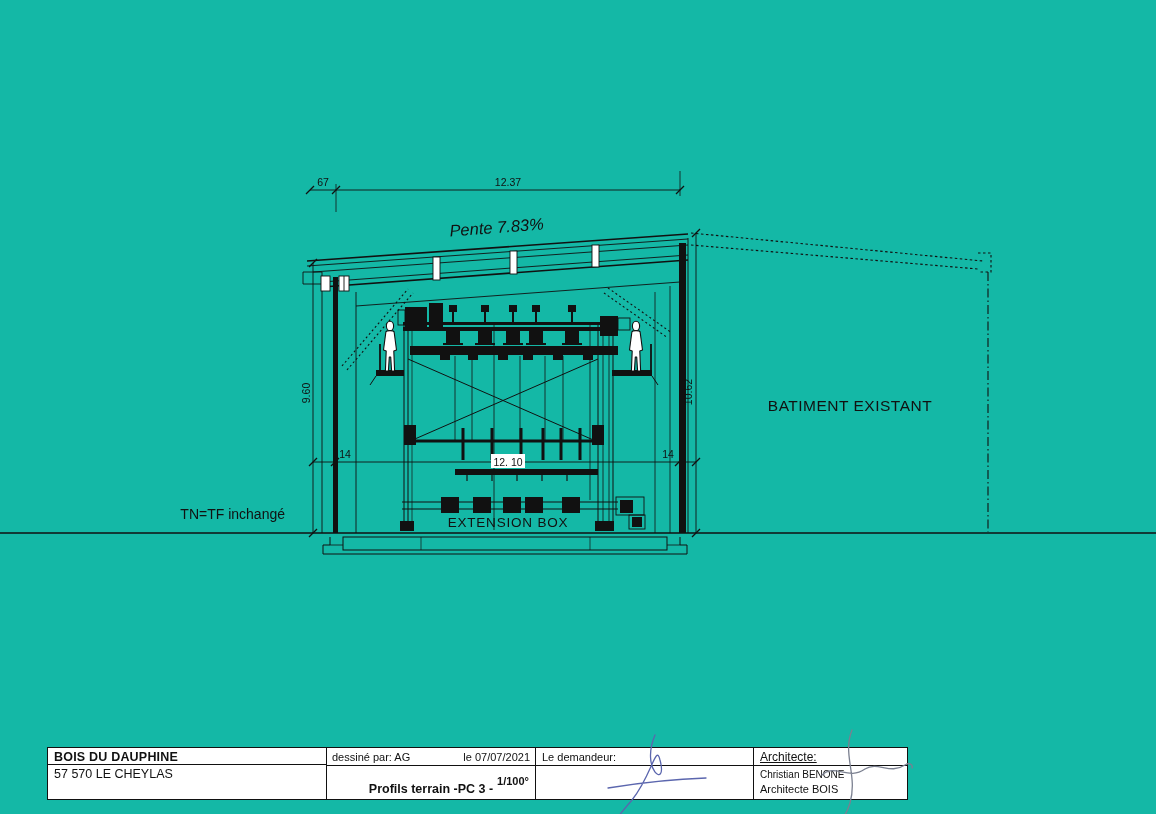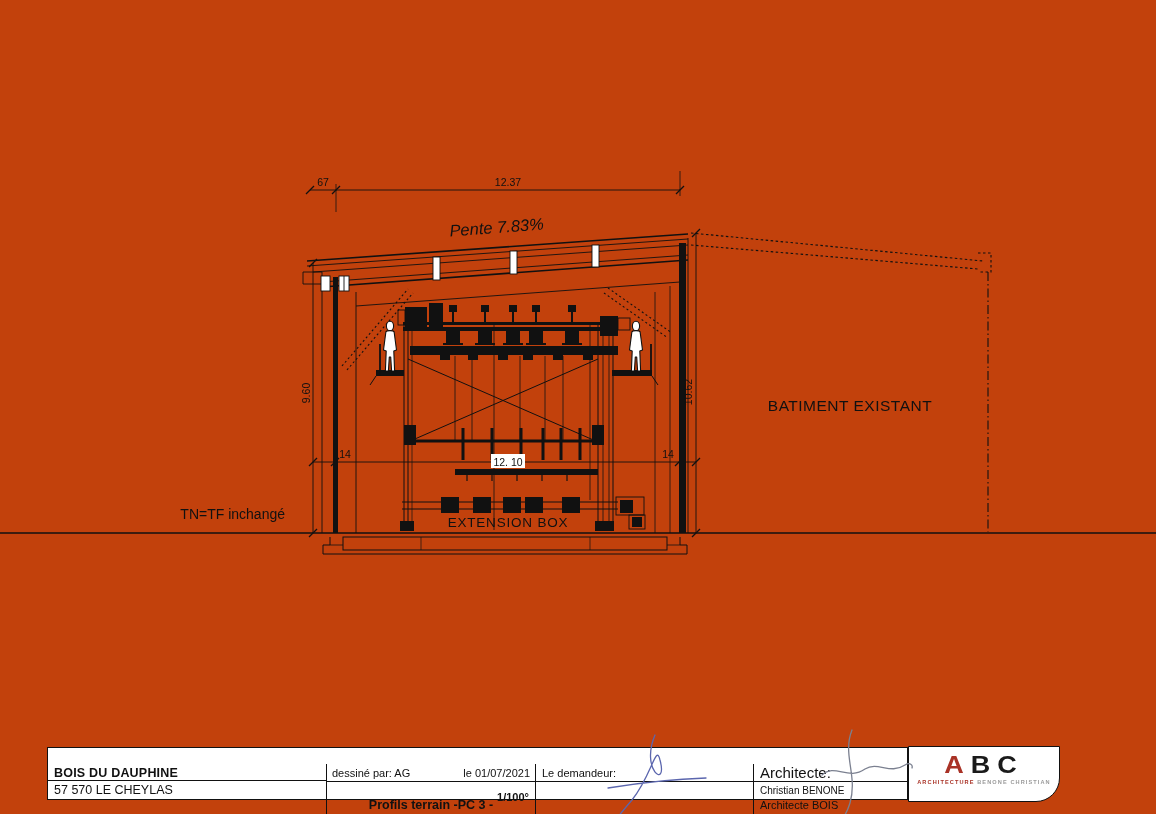--- a/index.html
+++ b/index.html
@@ -1,43 +1,43 @@
 <!DOCTYPE html>
 <html><head>
 <meta charset="utf-8">
 <style>
   html,body{margin:0;padding:0;background:#fff;}
-  #page{position:relative;width:1156px;height:814px;background:#c2410c;overflow:hidden;
+  #page{position:relative;width:1156px;height:814px;background:#14b8a6;overflow:hidden;
         font-family:"Liberation Sans", sans-serif;color:#111;}
   #plan-svg{position:absolute;left:0;top:0;}
   svg text{fill:#111;font-family:"Liberation Sans", sans-serif;}
 
   
   .titleblock{position:absolute;left:47px;top:747px;width:861px;height:53px;
               display:flex;border:1.6px solid #111;box-sizing:border-box;background:#fff;}
-  .tb-col{box-sizing:border-box;height:100%;position:relative;margin-top:16px;}
+  .tb-col{box-sizing:border-box;height:100%;position:relative;}
   .tb-col + .tb-col{border-left:1.2px solid #111;}
   .col1{width:278px;display:flex;flex-direction:column;}
   .col2{width:209px;display:flex;flex-direction:column;gap:11px;}
   .col3{width:218px;display:flex;flex-direction:column;}
   .col4{flex:1;display:flex;flex-direction:column;}
   .tb-row{box-sizing:border-box;padding:1px 6px;white-space:nowrap;overflow:visible;}
   .col1 .tb-row{height:17.2px;line-height:16px;border-bottom:1.3px solid #111;font-size:12.5px;}
   .col1 .tb-row:last-child{border-bottom:none;}
   .company{font-weight:bold;font-size:13.5px;letter-spacing:.2px;}
   .col2-top{height:18px;line-height:16px;border-bottom:1.2px solid #111;display:flex;
             justify-content:space-between;font-size:11px;padding:1px 5px;box-sizing:border-box;}
   .col2-main{flex:1;position:relative;}
   .dwg-title{position:absolute;top:5px;left:0;right:0;text-align:center;
              font-weight:bold;font-size:12.5px;}
   .dwg-scale{position:absolute;bottom:12px;right:6px;font-weight:bold;font-size:11px;}
   .col3-top{height:18px;line-height:16px;border-bottom:1.2px solid #111;font-size:11px;
             padding:1px 6px;box-sizing:border-box;}
-  .col4-top{height:18px;line-height:16px;border-bottom:1.2px solid #111;font-size:15px;
-            padding:1px 6px;box-sizing:border-box;}
+  .col4-top{height:18px;line-height:16px;border-bottom:1.2px solid #111;font-size:12px;
+            padding:1px 6px;box-sizing:border-box;text-decoration:underline;}
   .col4-name{font-size:10px;padding:2px 6px 0 6px;line-height:14px;}
   .col4-title{font-size:11px;padding:0 6px;line-height:14px;}
 
   
   .logobox{position:absolute;left:908px;top:746px;width:152px;height:56px;
            border:1.6px solid #111;border-radius:0 0 24px 0;box-sizing:border-box;
            background:#fff;text-align:center;}
   .logo-letters{margin-top:4px;font-size:27px;font-weight:bold;letter-spacing:7px;
                 line-height:28px;transform:scaleY(.92);}
   .logo-a{color:#a93226;}
@@ -274,41 +274,37 @@
   </svg>
 
   <div class="titleblock">
     <div class="tb-col col1">
       <div class="tb-row company">BOIS DU DAUPHINE</div>
       <div class="tb-row">57 570 LE CHEYLAS</div>
     </div>
     <div class="tb-col col2">
       <div class="col2-top">
         <span>dessiné par: AG</span>
-        <span>le 01/07/2021</span>
+        <span>le 07/07/2021</span>
       </div>
       <div class="col2-main">
         <div class="dwg-title">Profils terrain -PC 3 -</div>
         <div class="dwg-scale">1/100°</div>
       </div>
     </div>
     <div class="tb-col col3">
       <div class="col3-top">Le demandeur:</div>
     </div>
     <div class="tb-col col4">
       <div class="col4-top">Architecte:</div>
       <div class="col4-name">Christian BENONE</div>
       <div class="col4-title">Architecte BOIS</div>
     </div>
   </div>
 
-  <div class="logobox">
-    <div class="logo-letters"><span class="logo-a">A</span><span class="logo-bc">BC</span></div>
-    <div class="logo-sub"><span class="l">ARCHITECTURE</span> <span class="r">BENONE CHRISTIAN</span></div>
-  </div>
 
   <svg class="sig-overlay" width="520" height="99" viewBox="0 0 520 99">
     <g fill="none" stroke-linecap="round">
       <path stroke="#5b66ae" stroke-width="1.3" d="M95,20 C80,55 108,75 100,45 C96,28 92,60 72,85 C66,92 61,98 58,102
                M48,73 C85,67 115,64 146,63"></path>
       <path stroke="#7b8090" stroke-width="1.3" d="M292,15 C282,40 298,60 290,88 C287,98 284,101 283,103
                M262,60 C275,48 288,66 305,54 C318,46 330,60 345,50 C350,47 353,50 352,53"></path>
     </g>
   </svg>
 

